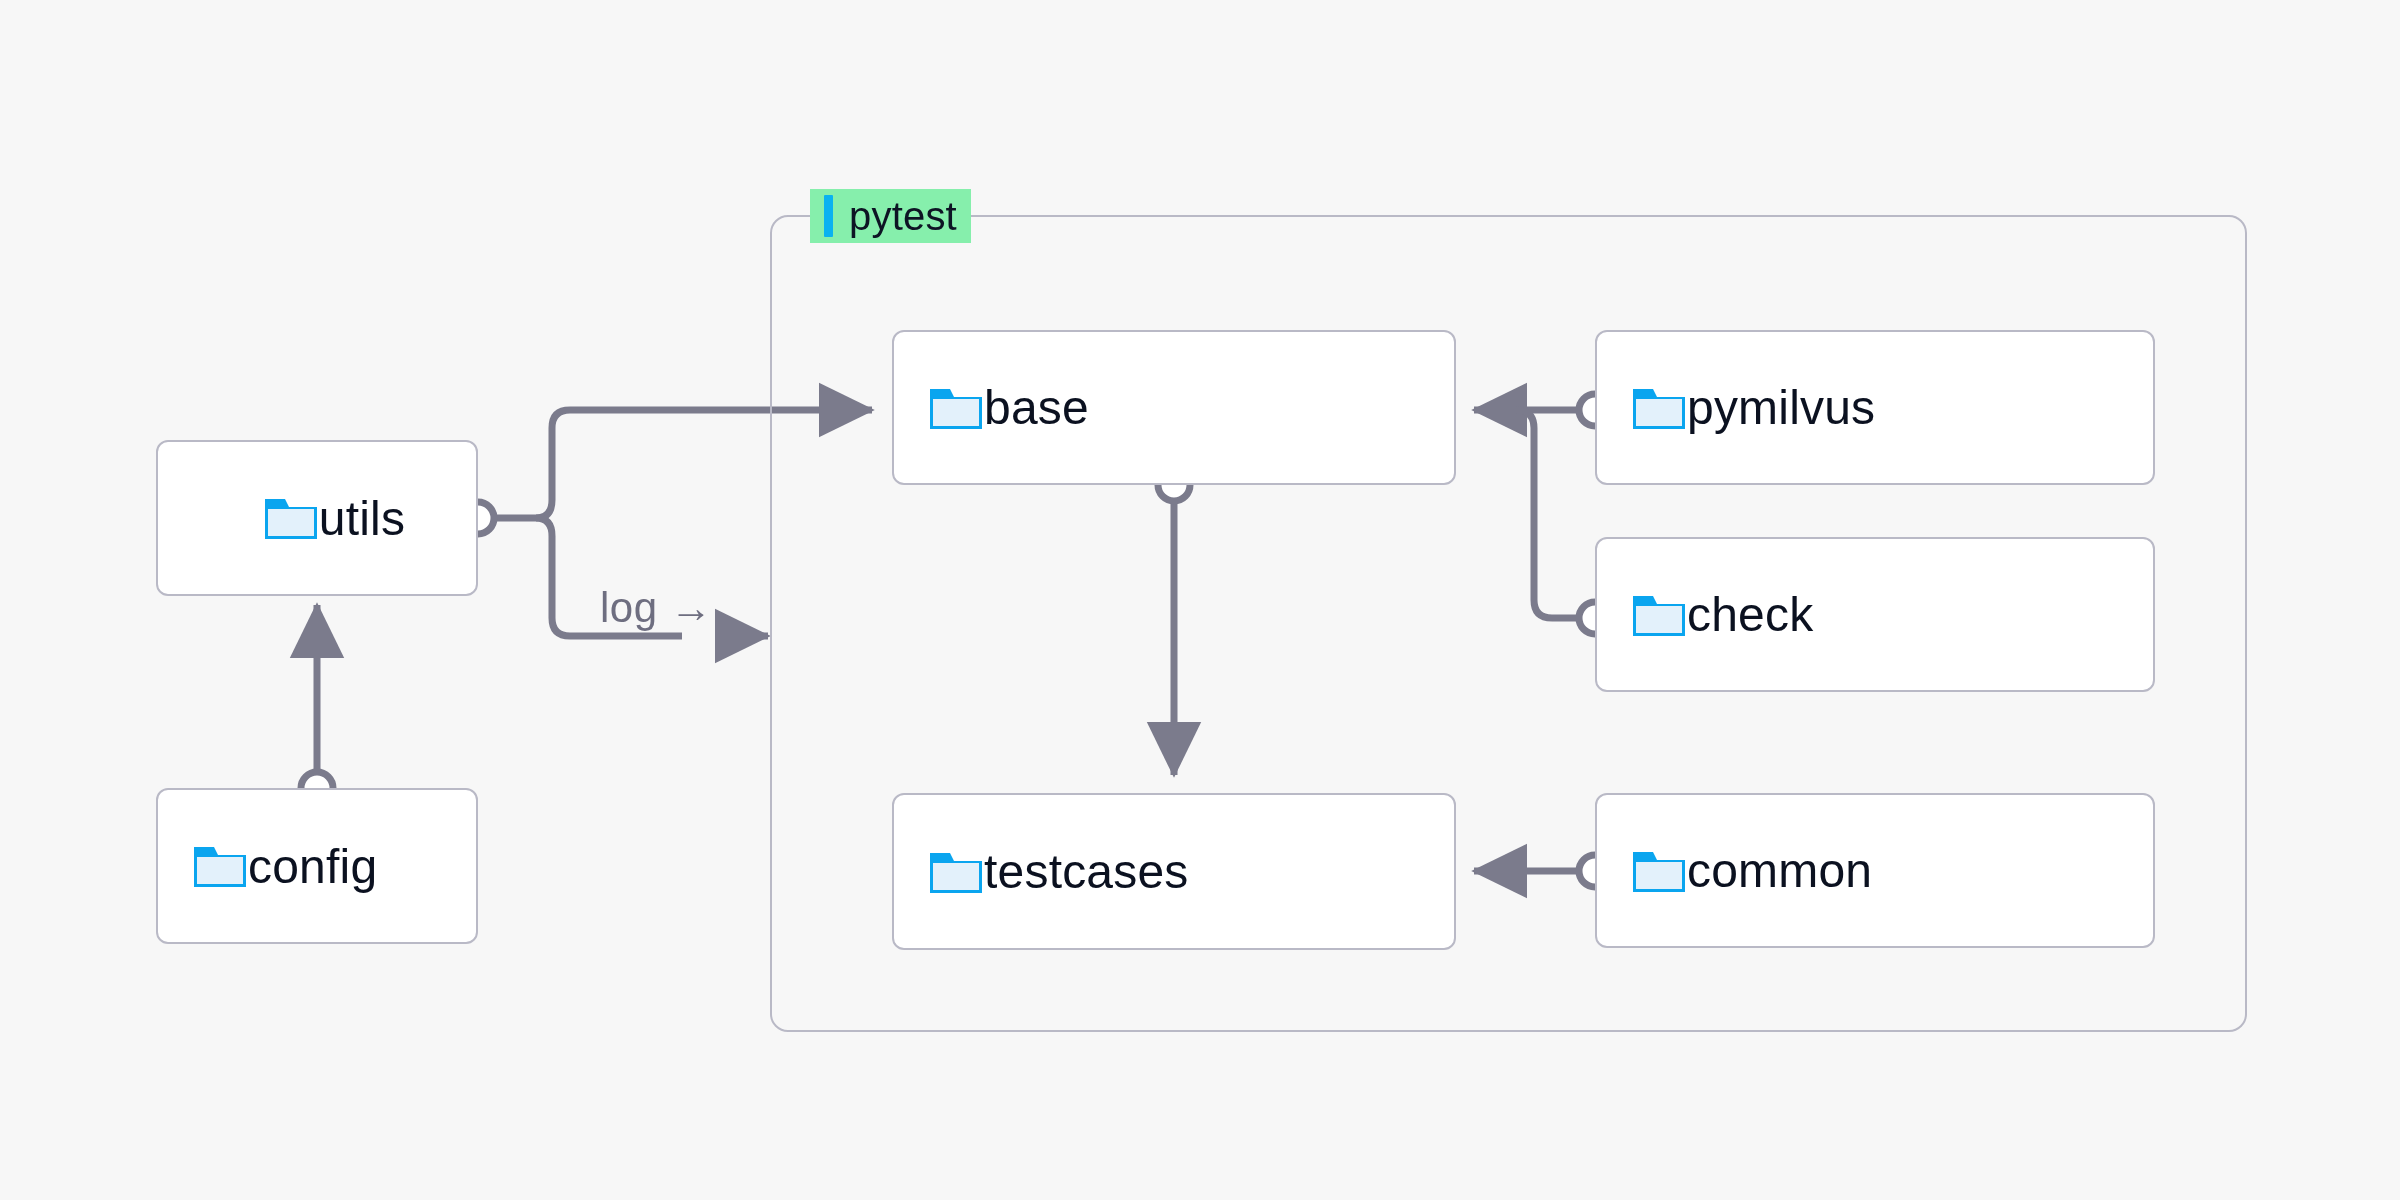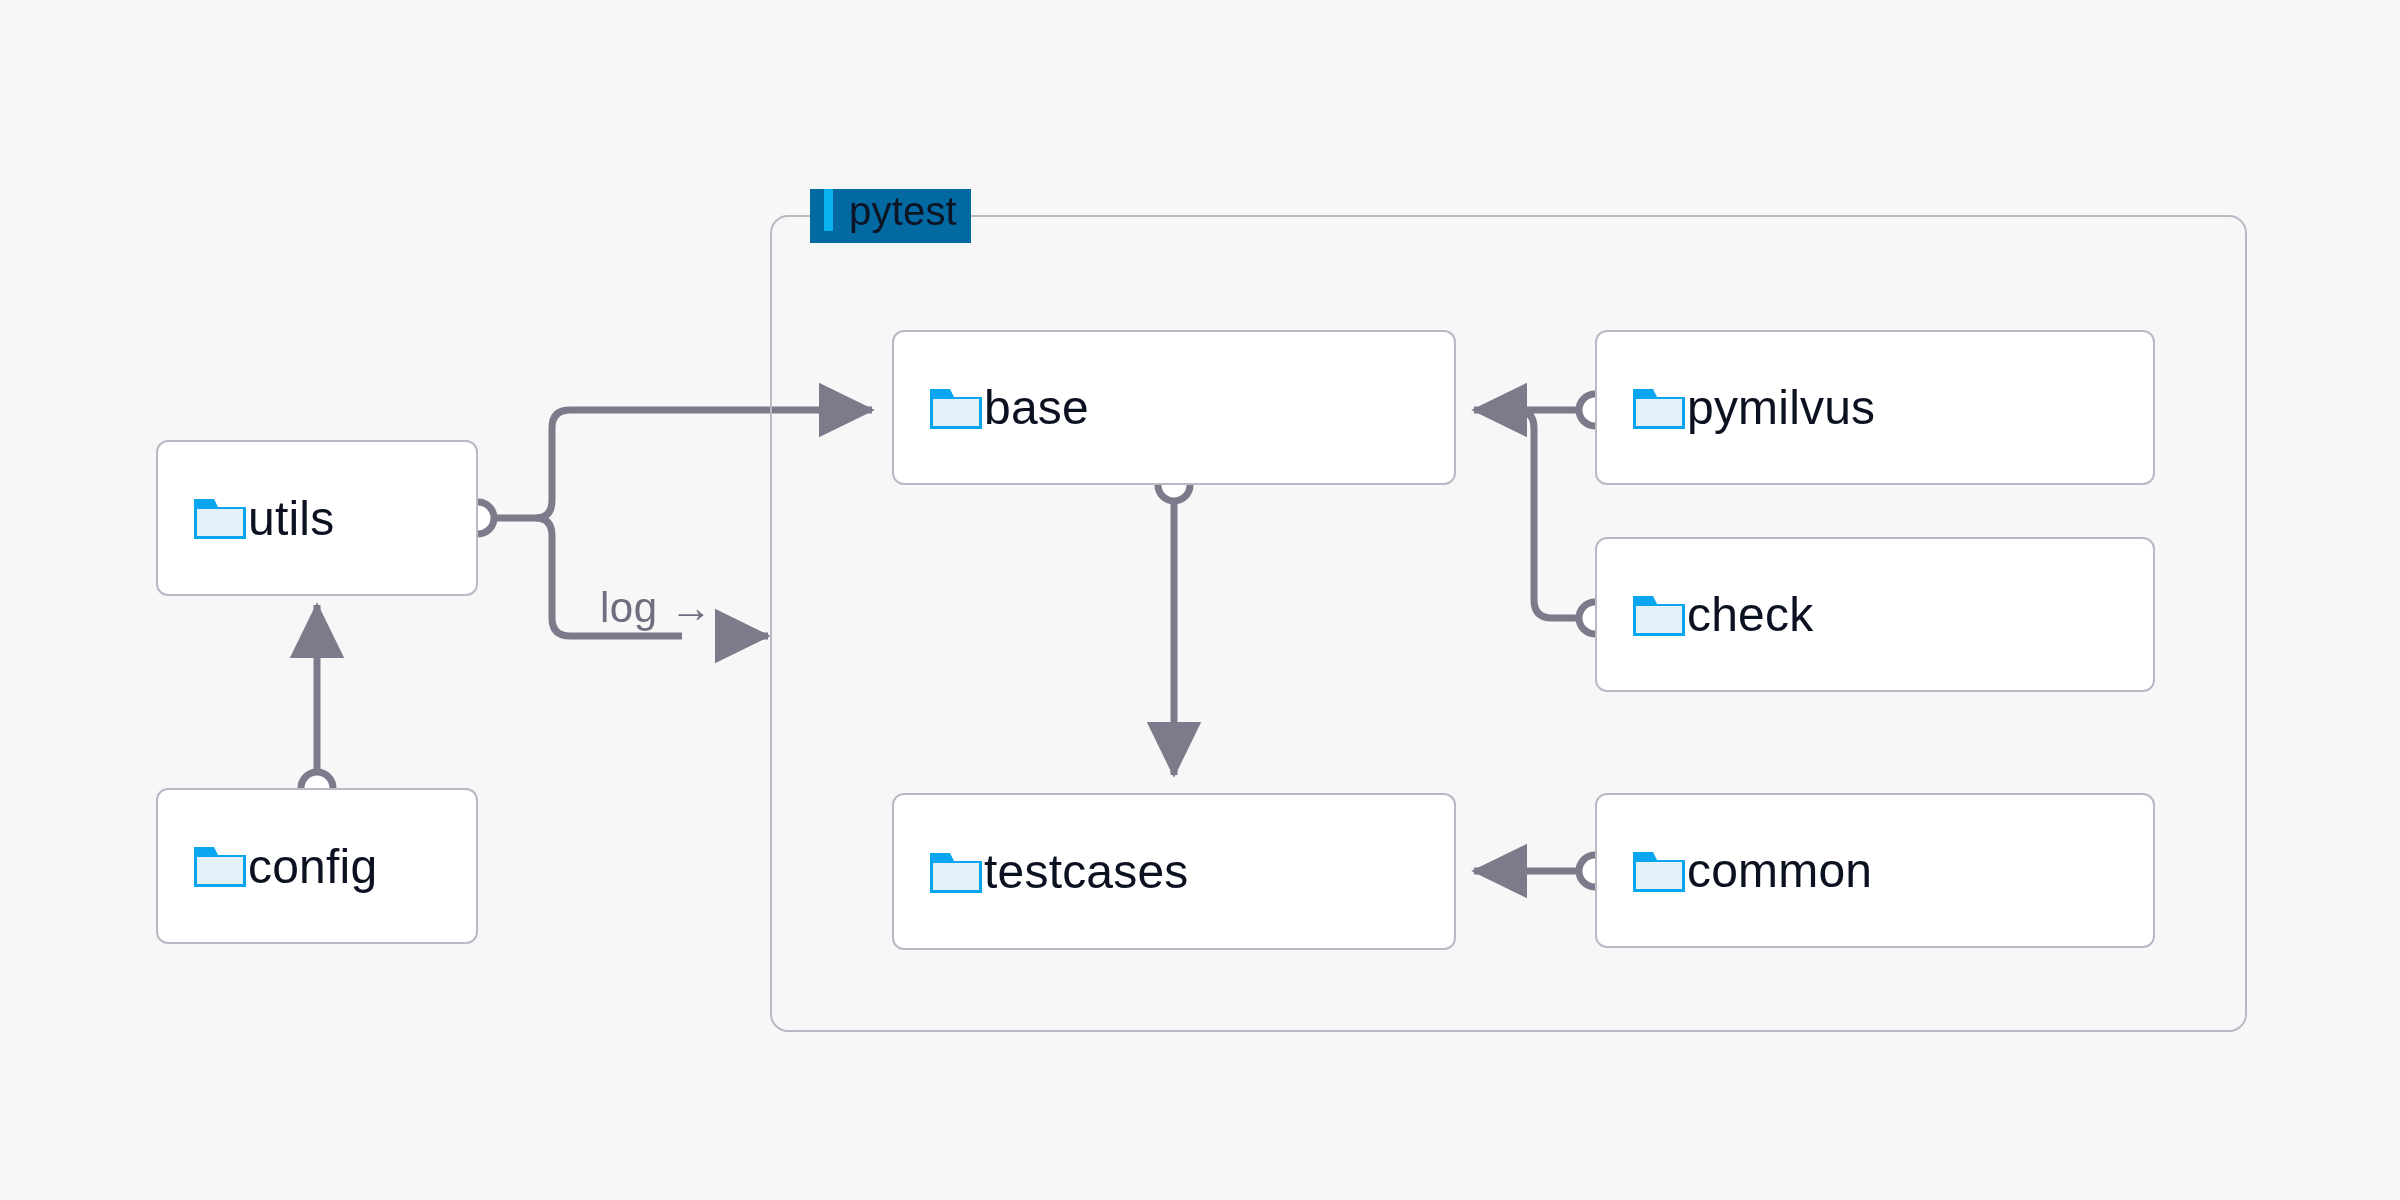--- a/index.html
+++ b/index.html
@@ -26,22 +26,23 @@
   .group-box {
     position: absolute;
     border: 2px solid #b9b9c6;
     border-radius: 18px;
     background: transparent;
     box-sizing: border-box;
   }
   .group-label {
     position: absolute;
     display: flex;
+    align-items: center;
     gap: 16px;
-    background: #0369a1;
+    background: #86efac;
     padding: 0 14px;
     height: 54px;
   }
   .group-label .accent-bar {
     width: 9px;
     height: 42px;
     border-radius: 1px;
     background: #0ab2f0;
     flex: 0 0 auto;
   }
@@ -138,21 +139,21 @@
 
   <div class="group-box" style="left:770px; top:215px; width:1477px; height:817px;"></div>
 
   <div class="group-label" style="left:810px; top:189px;">
     <span class="accent-bar"></span>
     <span class="group-title">pytest</span>
   </div>
 
   <div class="edge-label" style="left:600px; top:584px;">log →</div>
 
-  <div class="node" style="left:156px; top:440px; width:322px; height:156px;">
+  <div class="node" style="left:156px; top:440px; width:322px; height:156px;justify-content:center;">
     <svg class="folder-icon" viewBox="0 0 56 46">
       <path d="M2,8 L2,44 L54,44 L54,12 L26,12 L22,4 L2,4 Z" fill="#0aa5ef"></path>
       <path d="M5,14 L5,41 L51,41 L51,14 Z" fill="#e3f1fb"></path>
     </svg>
     <span class="node-label">utils</span>
   </div>
 
   <div class="node" style="left:156px; top:788px; width:322px; height:156px;">
     <svg class="folder-icon" viewBox="0 0 56 46">
       <path d="M2,8 L2,44 L54,44 L54,12 L26,12 L22,4 L2,4 Z" fill="#0aa5ef"></path>

